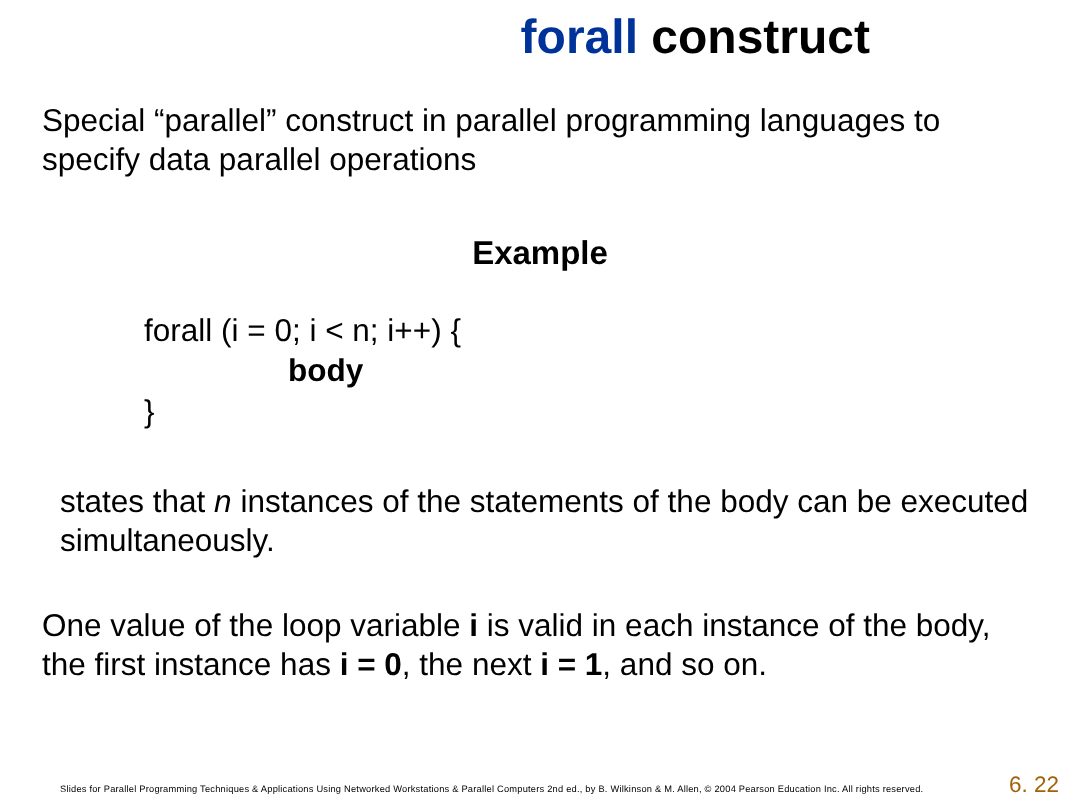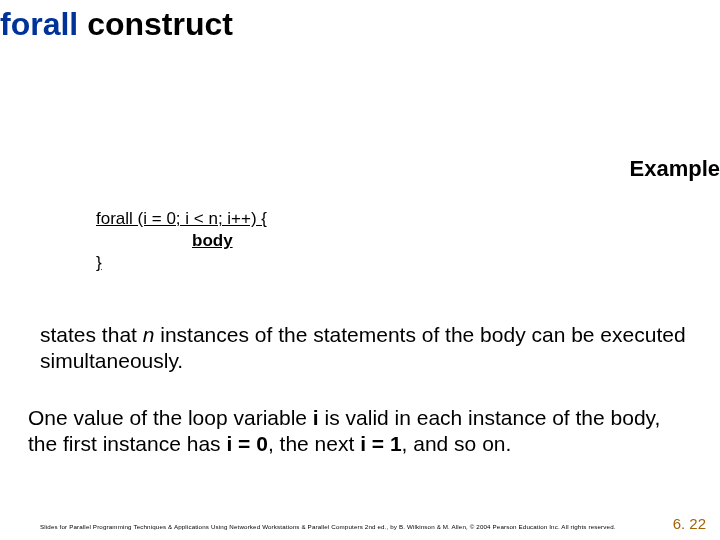--- a/index.html
+++ b/index.html
@@ -17,51 +17,50 @@
     width: 720px;
     height: 540px;
     position: relative;
     box-sizing: border-box;
   }
   .title {
     position: absolute;
     top: 6px;
     left: 0;
     width: 580px;
-    text-align: left;
+    text-align: right;
     font-size: 32px;
     font-weight: bold;
   }
   .title .t1 { color: #003399; }
   .title .t2 { color: #000000; }
   .intro {
     position: absolute;
     top: 68px;
     left: 28px;
     width: 664px;
     font-size: 21px;
     line-height: 1.22;
   }
   .example-label {
     position: absolute;
     top: 156px;
     left: 0;
     width: 720px;
-    text-align: right;
+    text-align: center;
     font-size: 22px;
     font-weight: bold;
   }
   .code {
     position: absolute;
     top: 208px;
     left: 96px;
     width: 560px;
-    font-size: 17px;
+    font-size: 21px;
     line-height: 1.28;
-    text-decoration: underline;
   }
   .code .b { font-weight: bold; }
   .code-line2 { padding-left: 96px; }
   .para1 {
     position: absolute;
     top: 322px;
     left: 28px;
     width: 664px;
     font-size: 21px;
     line-height: 1.22;
@@ -97,20 +96,21 @@
 </style>
 </head>
 <body>
 
 <div class="slide">
 
   <div class="title">
     <span class="t1">forall</span><span class="t2"> construct</span>
   </div>
 
+  <div class="intro">Special “parallel” construct in parallel programming languages to specify data parallel operations</div>
 
   <div class="example-label">Example</div>
 
   <div class="code">
     <div>forall (i = 0; i &lt; n; i++) {</div>
     <div class="code-line2"><span class="b">body</span></div>
     <div>}</div>
   </div>
 
   <div class="para1">

